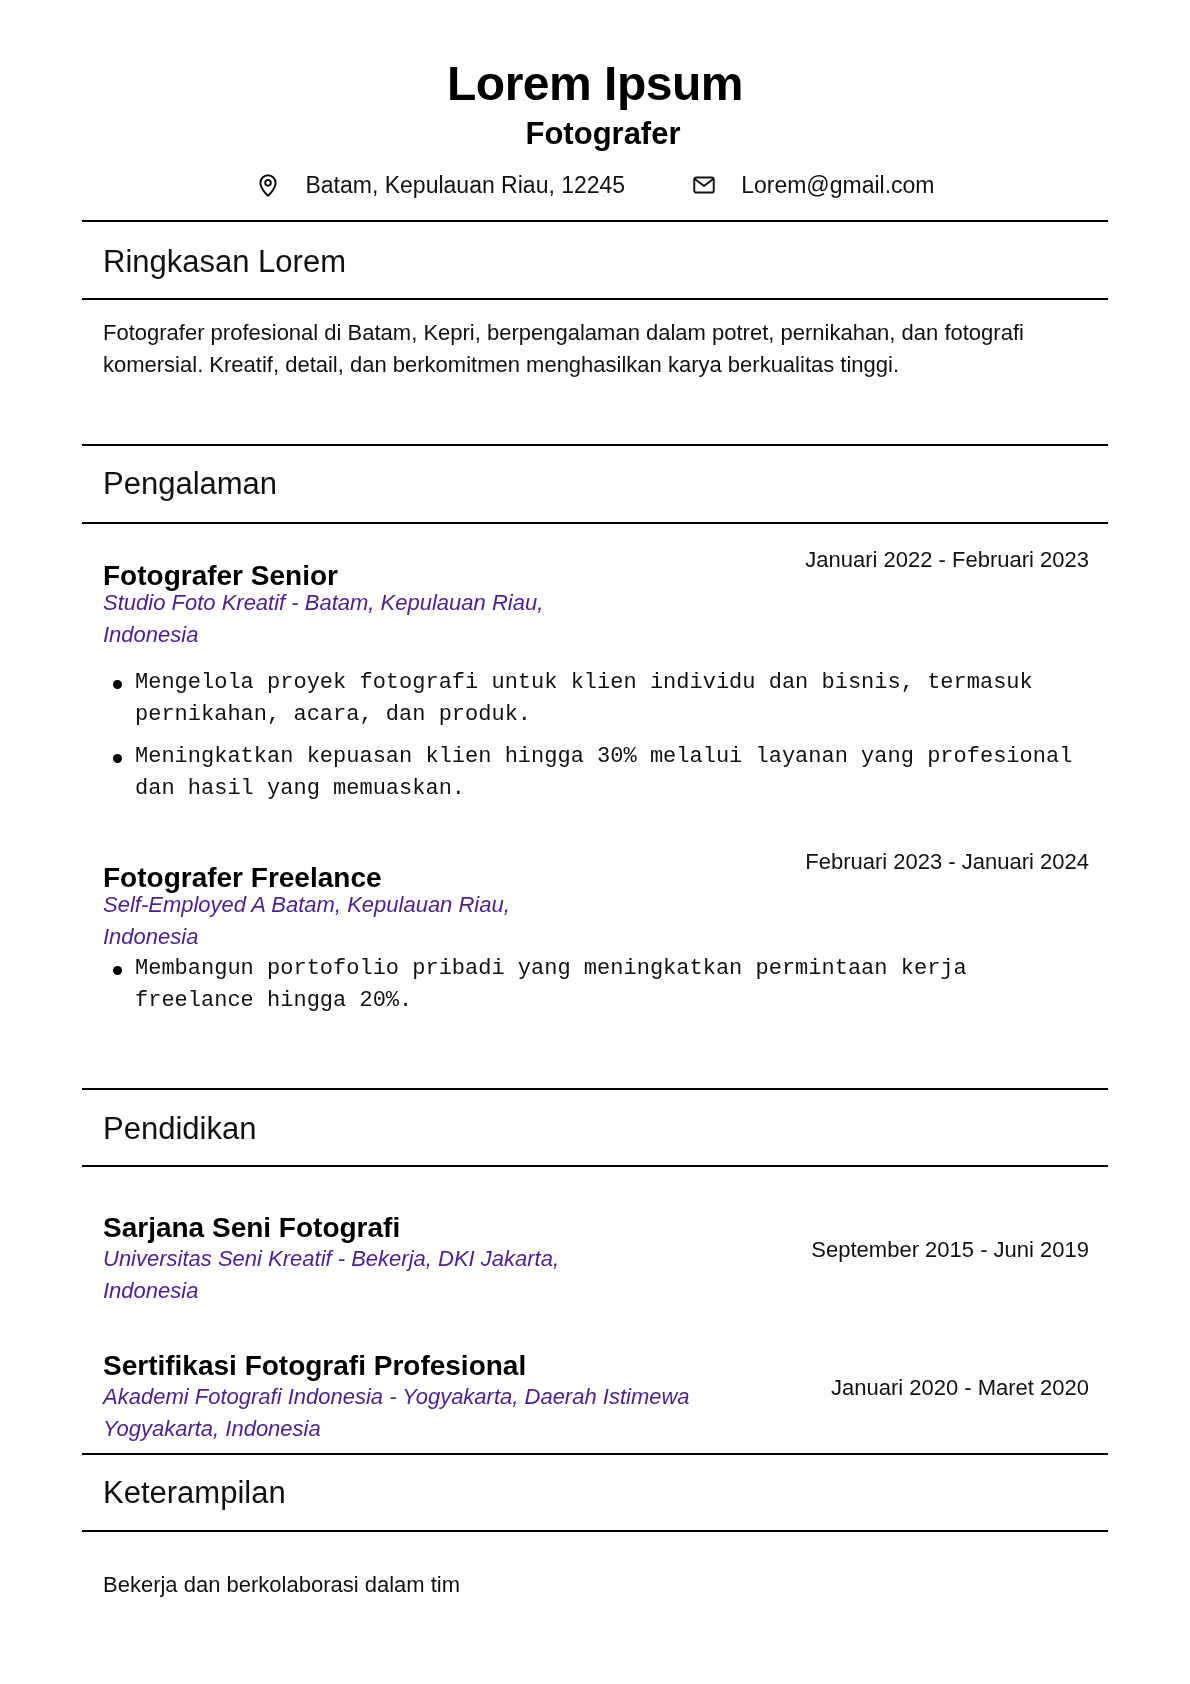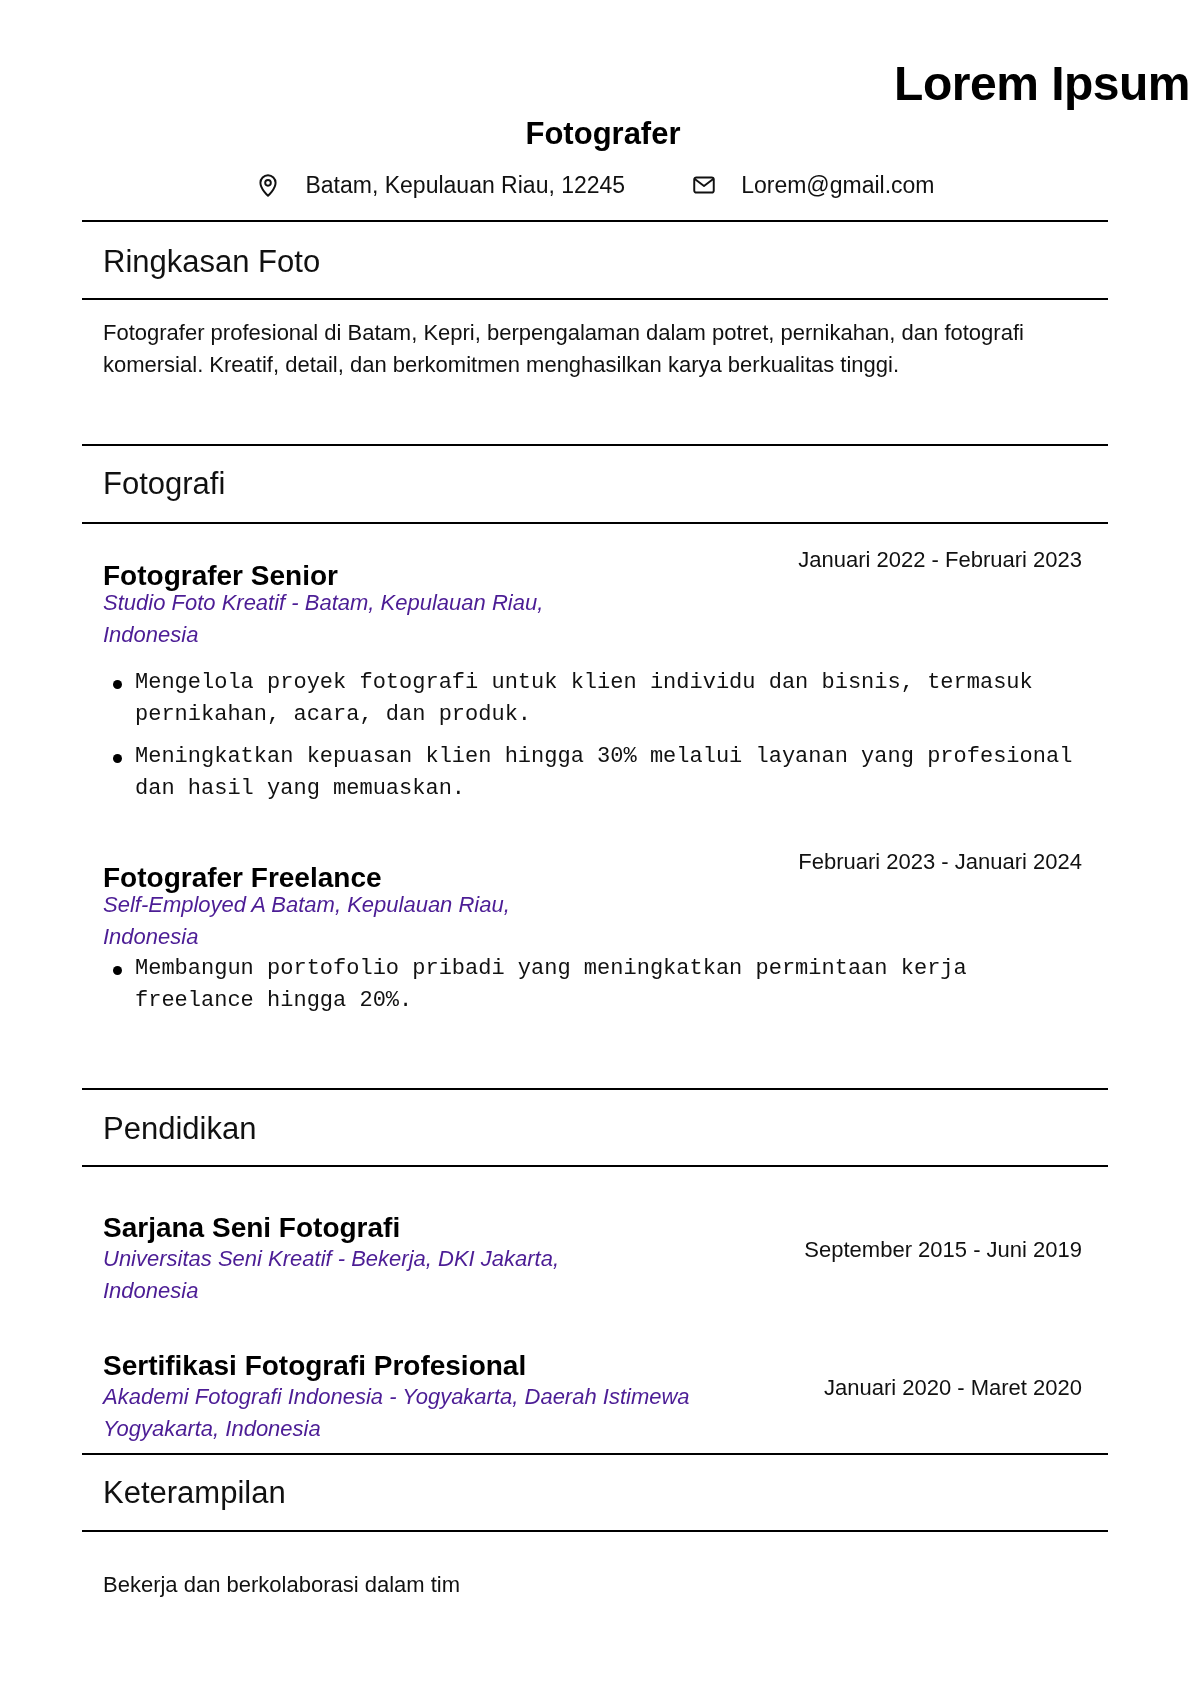--- a/index.html
+++ b/index.html
@@ -5,21 +5,21 @@
   html, body { margin: 0; padding: 0; background: #ffffff; }
   body {
     width: 1190px; height: 1684px; position: relative; overflow: hidden;
     font-family: "Liberation Sans", "DejaVu Sans", sans-serif; color: #111111;
   }
   .page { position: absolute; left: 0; top: 0; width: 1190px; height: 1684px; }
 
   
   .name {
     position: absolute; left: 0; width: 1190px; top: 56px;
-    text-align: right; font-size: 48px; font-weight: 700; letter-spacing: -0.5px;
+    text-align: center; font-size: 48px; font-weight: 700; letter-spacing: -0.5px;
     line-height: 56px; color: #000;
   }
   .role {
     position: absolute; left: 0; width: 1190px; top: 115px;
     text-align: center; font-size: 31px; font-weight: 700; line-height: 38px; color: #000; padding-left: 8px;
   }
   .contact {
     position: absolute; top: 168px; left: 0; width: 1190px; height: 34px;
     display: flex; justify-content: center; align-items: center; gap: 0;
     font-size: 23px; line-height: 30px;
@@ -36,21 +36,21 @@
   }
 
   .body-text {
     position: absolute; left: 103px; width: 990px; font-size: 22px; line-height: 32px; color: #111;
   }
 
   .job-title {
     position: absolute; left: 103px; font-size: 28px; font-weight: 700; line-height: 34px; color: #000; margin-top: 17px;
   }
   .date {
-    position: absolute; right: 108px; font-size: 22px; line-height: 30px; text-align: left; color: #111;
+    position: absolute; right: 101px; font-size: 22px; line-height: 30px; text-align: left; color: #111;
   }
   .org {
     position: absolute; left: 103px; width: 560px; font-size: 22px; font-style: italic;
     line-height: 32px; color: #4c1d95;
   }
   ul.bullets {
     position: absolute; left: 103px; width: 990px; margin: 0; padding: 0; list-style: none; font-family: Liberation Mono, monospace;
   }
   ul.bullets li {
     position: relative; padding-left: 32px; font-size: 22px; line-height: 32px; margin-bottom: 10px; color: #111;
@@ -79,26 +79,26 @@
     <div class="contact-item">
       <svg viewBox="0 0 24 24" fill="none" stroke="#111" stroke-width="1.8" stroke-linecap="round" stroke-linejoin="round">
         <rect x="3" y="5" width="18" height="14" rx="2"></rect>
         <path d="M3.5 6.5 12 13l8.5-6.5"></path>
       </svg>
       <span>Lorem@gmail.com</span>
     </div>
   </div>
 
   <div class="rule" style="top:220px"></div>
-  <div class="section-title" style="top:243px">Ringkasan Foto</div>
+  <div class="section-title" style="top:243px">Ringkasan Lorem</div>
   <div class="rule" style="top:298px"></div>
   <div class="body-text" style="top:317px">Fotografer profesional di Batam, Kepri, berpengalaman dalam potret, pernikahan, dan fotografi komersial. Kreatif, detail, dan berkomitmen menghasilkan karya berkualitas tinggi.</div>
 
   <div class="rule" style="top:444px"></div>
-  <div class="section-title" style="top:465px">Fotografi</div>
+  <div class="section-title" style="top:465px">Pengalaman</div>
   <div class="rule" style="top:522px"></div>
 
   <div>
     <div class="job-title" style="top:542px">Fotografer Senior</div>
     <div class="date" style="top:545px">Januari 2022 - Februari 2023</div>
     <div class="org" style="top:587px; width:520px">Studio Foto Kreatif - Batam, Kepulauan Riau, Indonesia</div>
     <ul class="bullets" style="top:667px">
       <li>Mengelola proyek fotografi untuk klien individu dan bisnis, termasuk pernikahan, acara, dan produk.</li>
       <li>Meningkatkan kepuasan klien hingga 30% melalui layanan yang profesional dan hasil yang memuaskan.</li>
     </ul>

